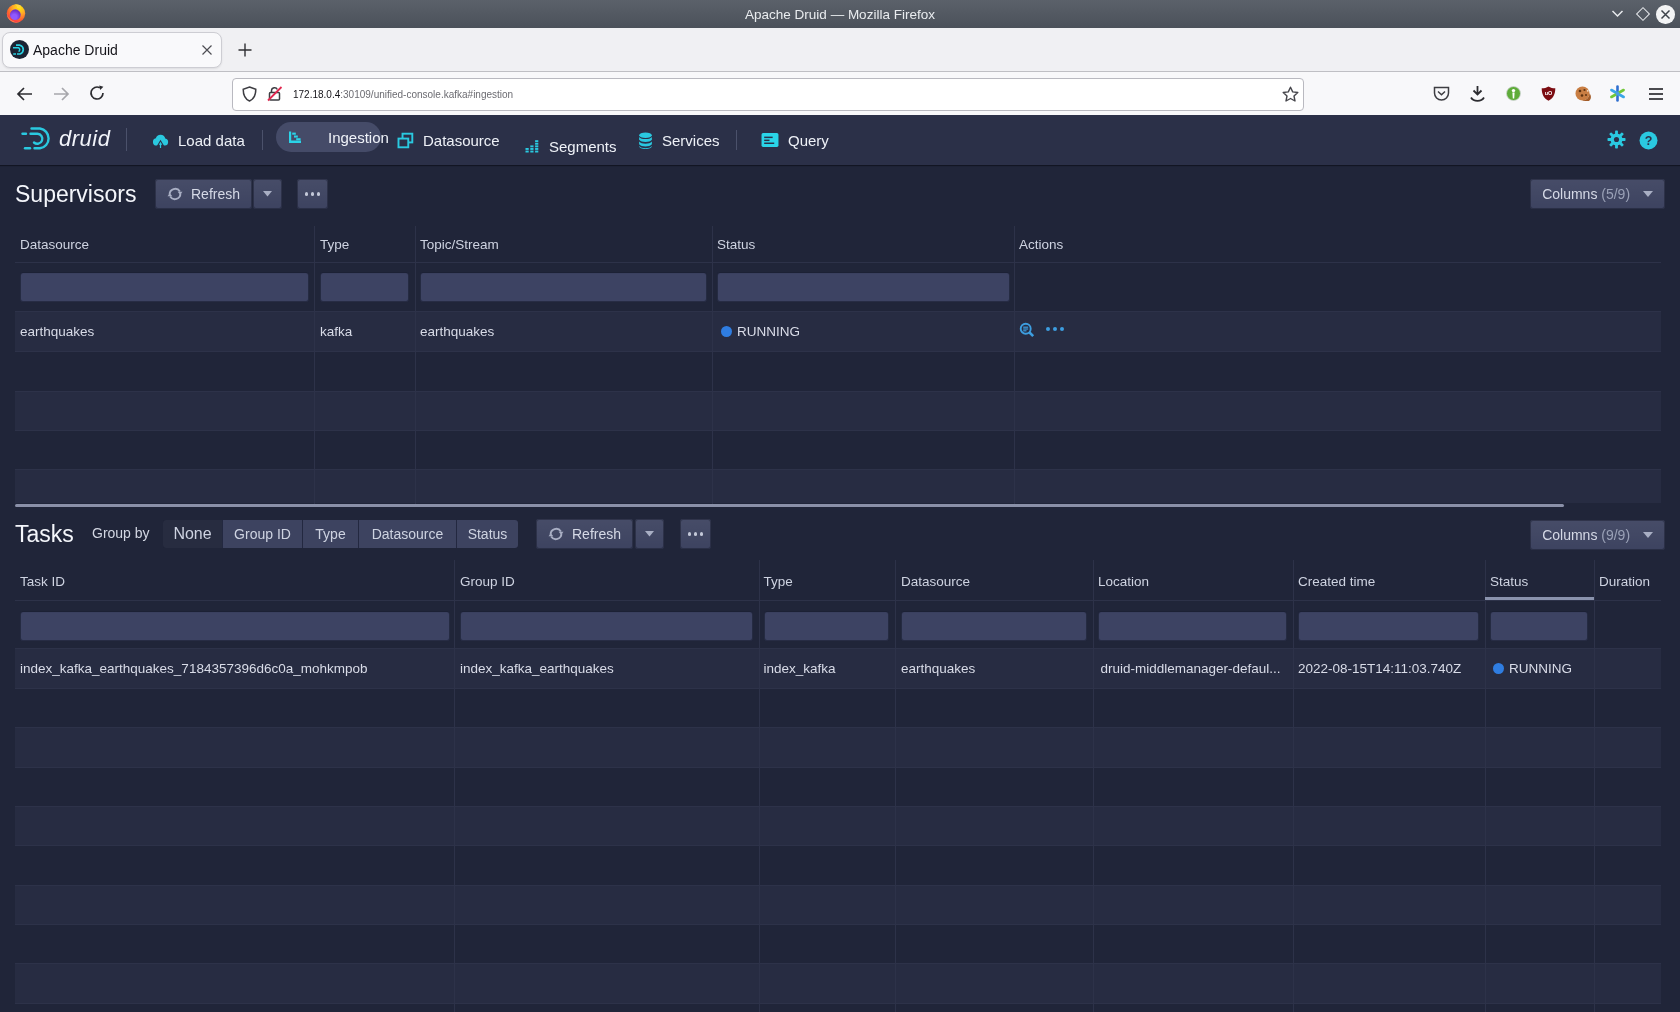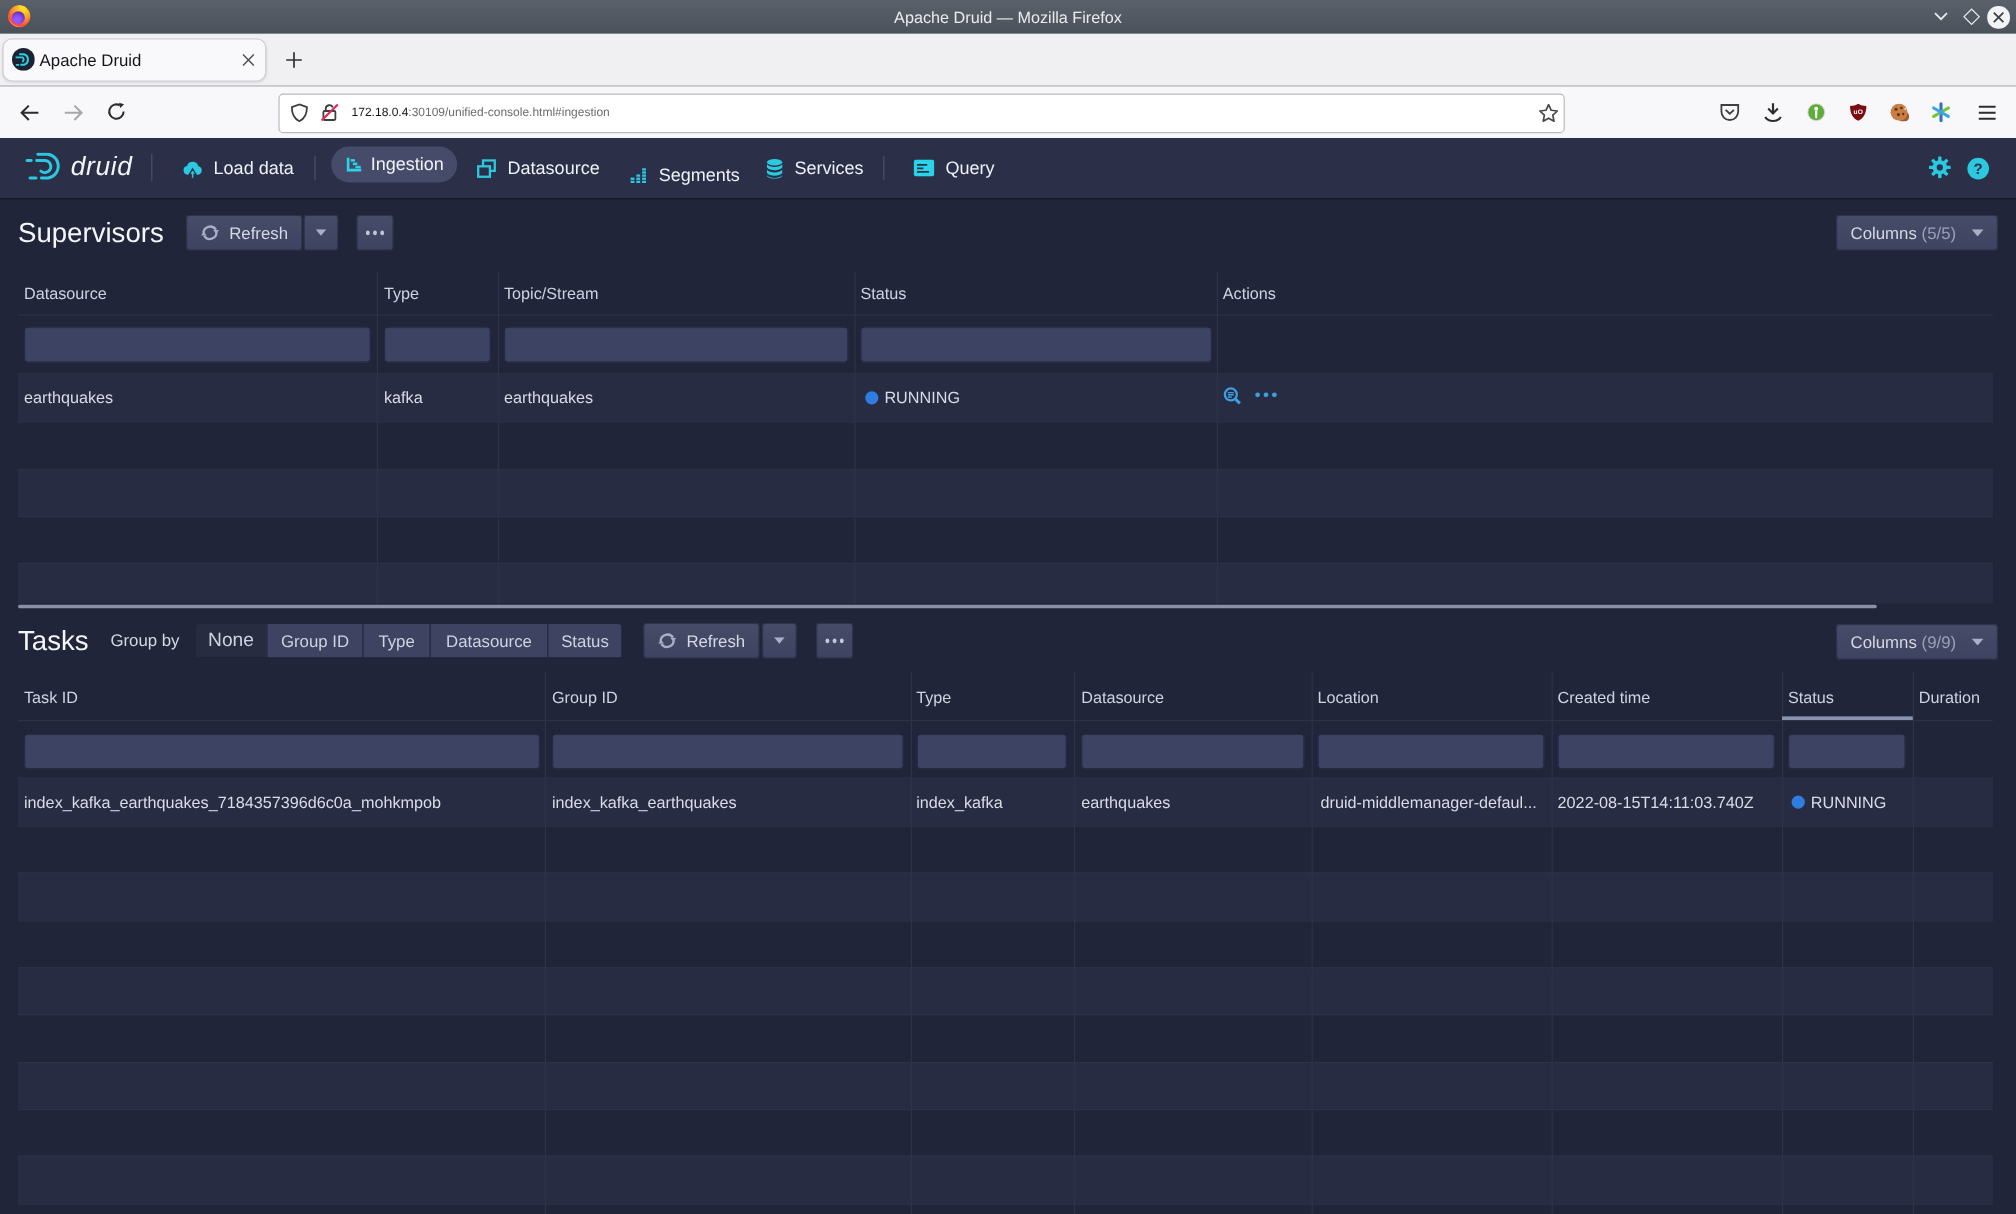--- a/index.html
+++ b/index.html
@@ -78,21 +78,21 @@
     </svg>
   <div class="a" style="left:232px;top:5.5px;width:1072px;height:33px;background:#ffffff;border:1px solid #b9b9c0;border-radius:4px"></div>
   <svg class="a" style="left:242px;top:14px" width="15" height="16" viewBox="0 0 15 16">
       <path d="M7.5,1 L13.8,3.2 C13.8,9 12,13 7.5,15 C3,13 1.2,9 1.2,3.2 Z" fill="none" stroke="#3d3d42" stroke-width="1.5"></path>
     </svg>
   <svg class="a" style="left:266px;top:13px" width="18" height="18" viewBox="0 0 18 18">
     <rect x="3.5" y="7.5" width="10" height="7.5" rx="1" fill="none" stroke="#3d3d42" stroke-width="1.5"></rect>
     <path d="M5.5,7.5 V5.5 A3,3 0 0 1 11.3,4.6" fill="none" stroke="#3d3d42" stroke-width="1.5"></path>
     <path d="M2,15.5 L15.5,2" stroke="#e22850" stroke-width="1.8"></path>
   </svg>
-  <div class="a" style="left:293px;top:1px;height:42px;display:flex;align-items:center;font-size:10px;color:#15141a">172.18.0.4<span style="color:#6b6b71">:30109/unified-console.html#ingestion</span></div>
+  <div class="a" style="left:293px;top:1px;height:42px;display:flex;align-items:center;font-size:10px;color:#15141a">172.18.0.4<span style="color:#6b6b71">:30109/unified-console.kafka#ingestion</span></div>
   <svg class="a" style="left:1282px;top:14px" width="17" height="16" viewBox="0 0 17 16">
       <path d="M8.5,1.2 L10.7,5.9 L15.8,6.5 L12,10 L13,15 L8.5,12.5 L4,15 L5,10 L1.2,6.5 L6.3,5.9 Z" fill="none" stroke="#46464c" stroke-width="1.4" stroke-linejoin="round"></path>
     </svg>
   <svg class="a" style="left:1433px;top:14px" width="17" height="16" viewBox="0 0 17 16">
       <path d="M1.5,1.5 H15.5 V7 A7,7 0 0 1 1.5,7 Z" fill="none" stroke="#3d3d42" stroke-width="1.5"></path>
       <path d="M5,5.5 L8.5,8.8 L12,5.5" fill="none" stroke="#3d3d42" stroke-width="1.5"></path>
     </svg>
   <svg class="a" style="left:1469px;top:13px" width="17" height="17" viewBox="0 0 17 17">
       <path d="M8.5,1 V9 M4.5,5.5 L8.5,9.5 L12.5,5.5" fill="none" stroke="#2c2c30" stroke-width="1.8"></path>
       <path d="M2,12.5 C3.5,15 5,15.8 8.5,15.8 C12,15.8 13.5,15 15,12.5" fill="none" stroke="#2c2c30" stroke-width="1.8"></path>
@@ -147,21 +147,21 @@
 
   <div class="a nav-item" style="left:152px;top:0;height:50px">
     <svg width="17" height="17" viewBox="0 0 16 16">
         <path d="M12.5,6.1 A4.6,4.6 0 0 0 3.6,5.9 A3.5,3.5 0 0 0 4.1,12.8 H6.4 L8,9.8 L9.7,12.8 H12.2 A3.4,3.4 0 0 0 12.5,6.1 Z" fill="#2ac9e0"></path>
         <path d="M8,8.2 L10.6,12.6 H9.1 V15.6 H6.9 V12.6 H5.4 Z" fill="#2ac9e0" stroke="#2b3048" stroke-width="1"></path>
       </svg>
     <span>Load data</span>
   </div>
   <div class="a" style="left:262px;top:15px;width:1px;height:20px;background:#4b516b"></div>
 
-  <div class="a" style="left:276px;top:7px;width:105px;height:30px;background:#454b68;border-radius:15px;display:flex;align-items:center;padding-left:11px;gap:6px">
+  <div class="a" style="left:276px;top:7px;width:105px;height:30px;background:#454b68;border-radius:15px;display:flex;align-items:center;padding-left:11px;gap:25px">
     <svg width="16" height="16" viewBox="0 0 16 16" style="flex:none">
       <g fill="#2ad4e8">
         <path d="M2,2.5 H4.2 V11.6 H14 V13.9 H2 Z"></path>
         <rect x="5.2" y="3.6" width="3.6" height="2.1"></rect>
         <rect x="7.0" y="6.5" width="3.8" height="2.1"></rect>
         <rect x="9.2" y="9.2" width="4.4" height="2.1"></rect>
       </g>
     </svg>
     <span style="color:#f0f3f9;font-size:15px">Ingestion</span>
   </div>
@@ -256,21 +256,21 @@
 <div class="a btn" style="left:253px;top:179px;width:29px;height:30px">
   <svg width="9" height="5.5" viewBox="0 0 9 5.5">
       <path d="M0,0 H9 L4.5,5.5 Z" fill="#a9afc4"></path>
     </svg>
 </div>
 <div class="a btn" style="left:297px;top:179px;width:31px;height:30px;gap:2.5px">
   <span style="width:3.6px;height:3.6px;border-radius:50%;background:#c3c8d8;display:block"></span>
   <span style="width:3.6px;height:3.6px;border-radius:50%;background:#c3c8d8;display:block"></span>
   <span style="width:3.6px;height:3.6px;border-radius:50%;background:#c3c8d8;display:block"></span>
 </div>
-<div class="a btn" style="left:1530px;top:179px;width:135px;height:30px">Columns&nbsp;<span style="color:#9aa1b7">(5/5)</span>&nbsp;&nbsp;<svg width="10" height="6" viewBox="0 0 10 6" style="margin-left:5px">
+<div class="a btn" style="left:1530px;top:179px;width:135px;height:30px">Columns&nbsp;<span style="color:#9aa1b7">(5/9)</span>&nbsp;&nbsp;<svg width="10" height="6" viewBox="0 0 10 6" style="margin-left:5px">
       <path d="M0,0 H10 L5,6 Z" fill="#a9afc4"></path>
     </svg></div>
 
 <div class="a" style="left:15px;top:226px;width:1646px;height:281px;overflow:hidden">
 
   <div class="a rl" style="left:0;top:86px;width:1646px;height:39.3px"></div>
   <div class="a rl" style="left:0;top:164.6px;width:1646px;height:39.3px"></div>
   <div class="a rl" style="left:0;top:243.2px;width:1646px;height:34.3px"></div>
 
   <div class="a hb" style="left:0;top:36px;width:1646px"></div>

